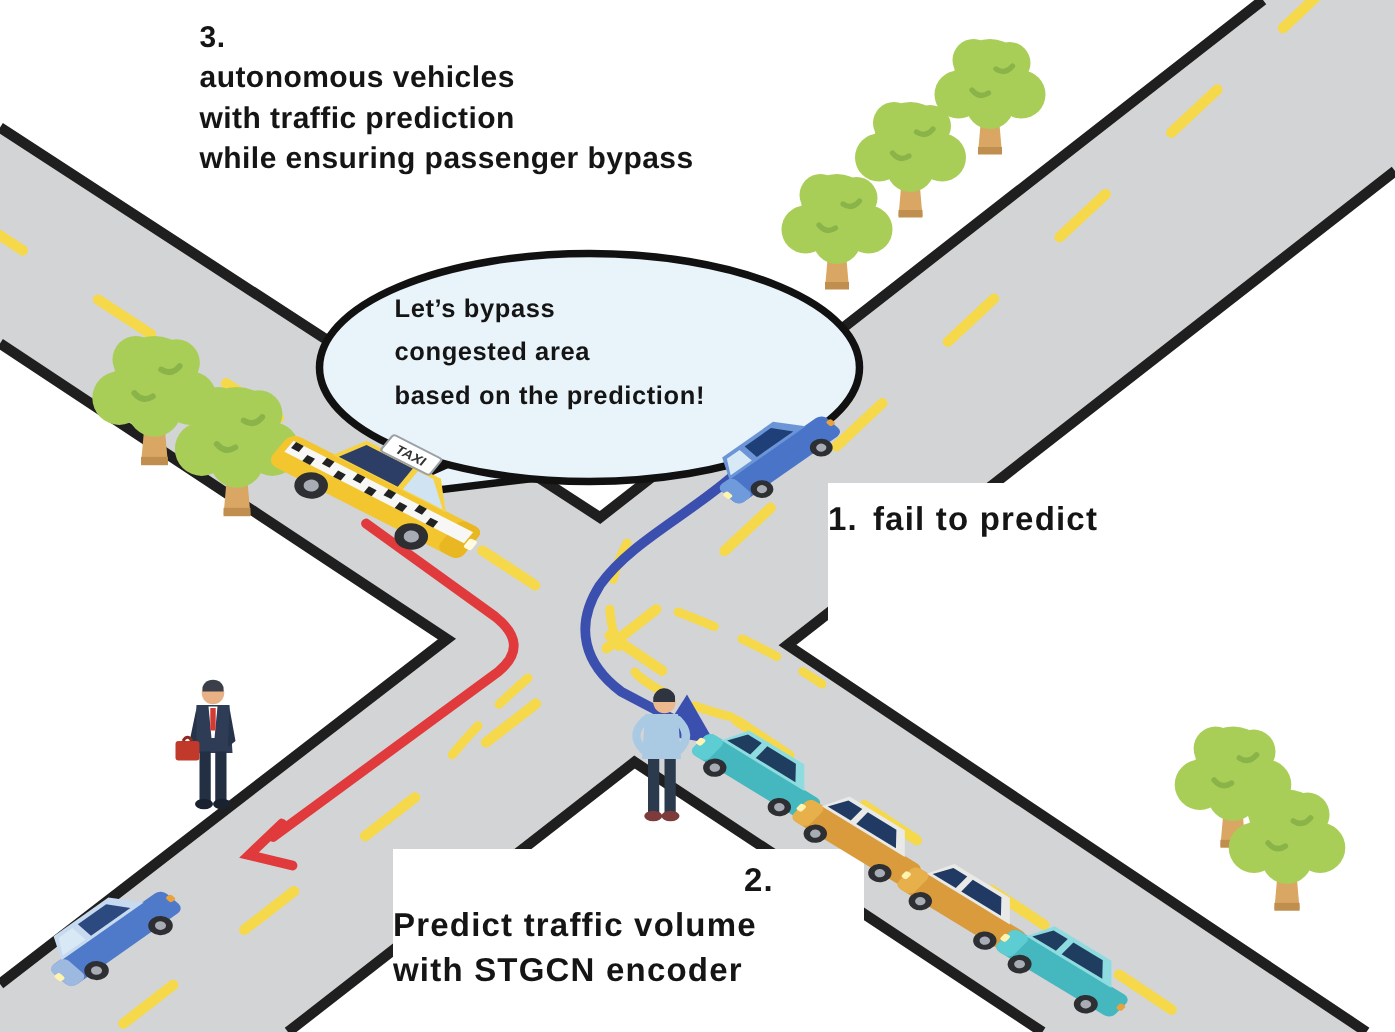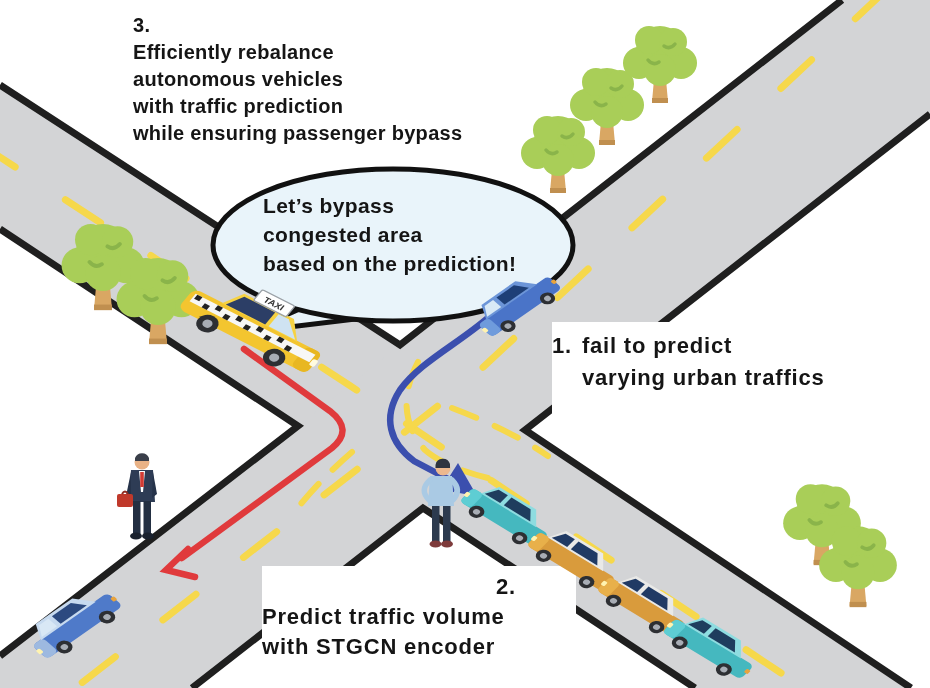--- a/index.html
+++ b/index.html
@@ -10,21 +10,21 @@
   .dash{fill:none;stroke:var(--lane-dash);stroke-width:7;stroke-linecap:round;stroke-dasharray:42 60;}
   .dashg{fill:none;stroke:var(--lane-dash);stroke-width:6;stroke-linecap:round;stroke-dasharray:26 20;}
   .border{fill:none;stroke:var(--road-border);stroke-width:7;stroke-linejoin:miter;}
   .bubble{fill:var(--bubble-fill);stroke:#111;stroke-width:5;}
   .route-red{fill:none;stroke:var(--route-red);stroke-width:6.5;stroke-linecap:round;}
   .route-blue{fill:none;stroke:var(--route-blue);stroke-width:6.5;stroke-linecap:round;}
   .head-blue{fill:var(--route-blue);}
   .notebg{fill:#ffffff;}
   .txt{position:absolute;font-weight:bold;color:#151515;}
   .note3{left:133px;top:12px;font-size:20px;line-height:27px;letter-spacing:0.3px;}
-  .bubtxt{left:263px;top:191px;font-size:21px;line-height:29px;letter-spacing:0.4px;}
+  .bubtxt{left:263px;top:191px;font-size:17px;line-height:29px;letter-spacing:0.4px;}
   .note1{left:552px;top:330px;width:372px;font-size:22px;line-height:32px;letter-spacing:0.8px;display:flex;}
   .note1 .num{margin-right:10px;}
   .note2{left:262px;top:572px;width:314px;font-size:22px;line-height:30px;letter-spacing:0.8px;}
   .note2 .num2{text-align:right;padding-right:60px;}
   .note2 .c{text-align:left;}
   .wheel{fill:#2d2f33;} .hub{fill:#a8adb5;}
 </style>
 </head>
 <body>
 
@@ -163,37 +163,35 @@
     <path d="M11,-26 Q21,-16 12,-6" stroke="#aacae4" stroke-width="5.5" fill="none" stroke-linecap="round"></path>
     <rect x="-9" y="0" width="7.5" height="36" fill="#2c3a4e"></rect>
     <rect x="2" y="0" width="7.5" height="36" fill="#2c3a4e"></rect>
     <ellipse cx="-5.5" cy="38" rx="6" ry="3.5" fill="#7e3b3b"></ellipse>
     <ellipse cx="6" cy="38" rx="6" ry="3.5" fill="#7e3b3b"></ellipse>
   </g>
 </svg>
 
 <div class="txt note3">
   <div>3.</div>
-  <div>Efficiently rebalance</div>
   <div>autonomous vehicles</div>
   <div>with traffic prediction</div>
   <div>while ensuring passenger bypass</div>
 </div>
 
 <div class="txt bubtxt">
   <div>Let’s bypass</div>
   <div>congested area</div>
   <div>based on the prediction!</div>
 </div>
 
 <div class="txt note1">
   <span class="num">1.</span>
   <div>
     <div>fail to predict</div>
-    <div>varying urban traffics</div>
   </div>
 </div>
 
 <div class="txt note2">
   <div class="num2">2.</div>
   <div class="c">Predict traffic volume</div>
   <div class="c">with STGCN encoder</div>
 </div>
 
 </div>

